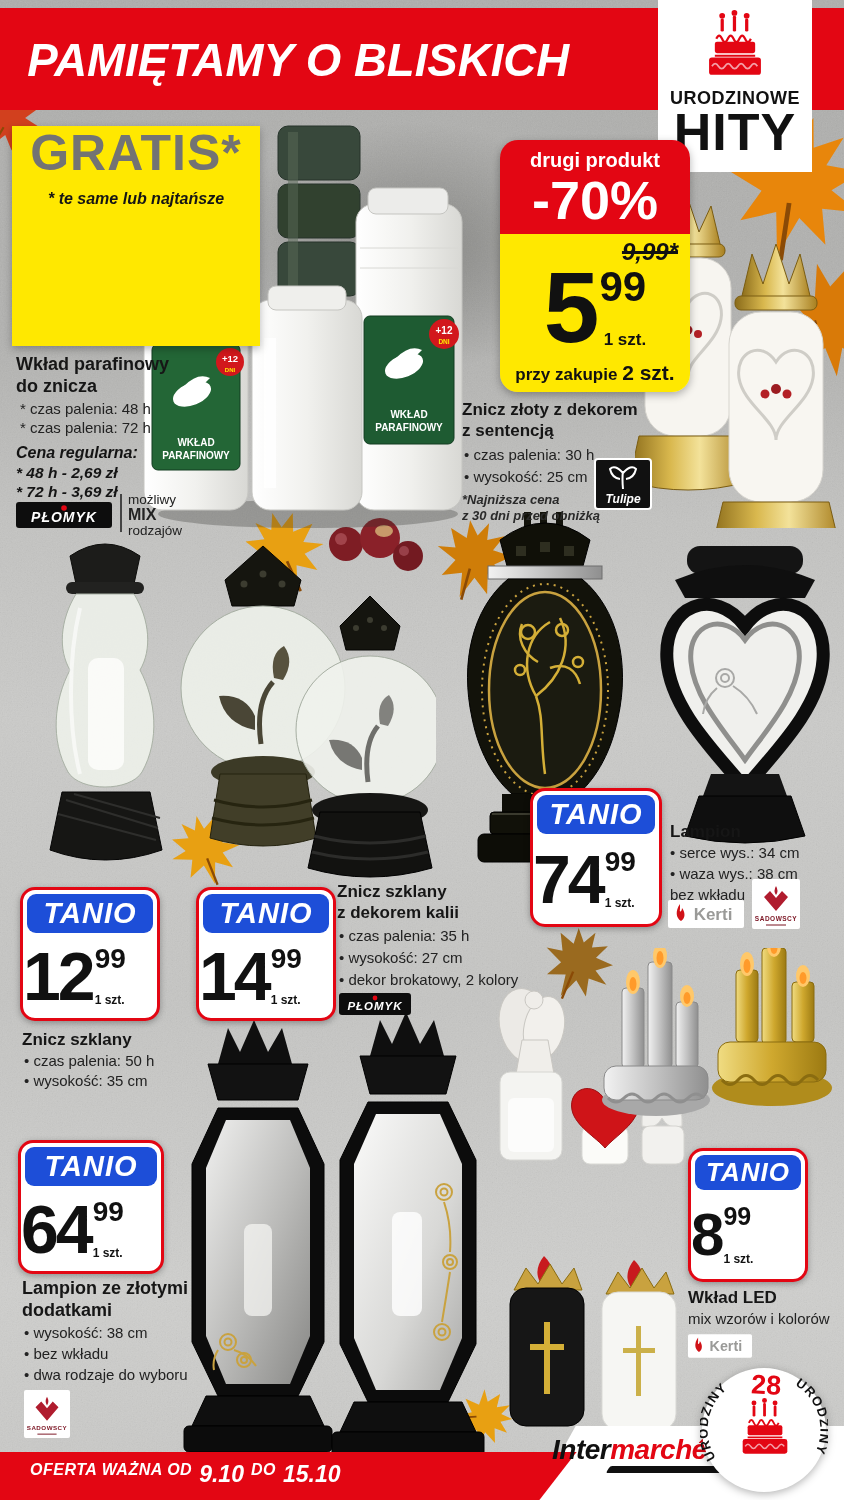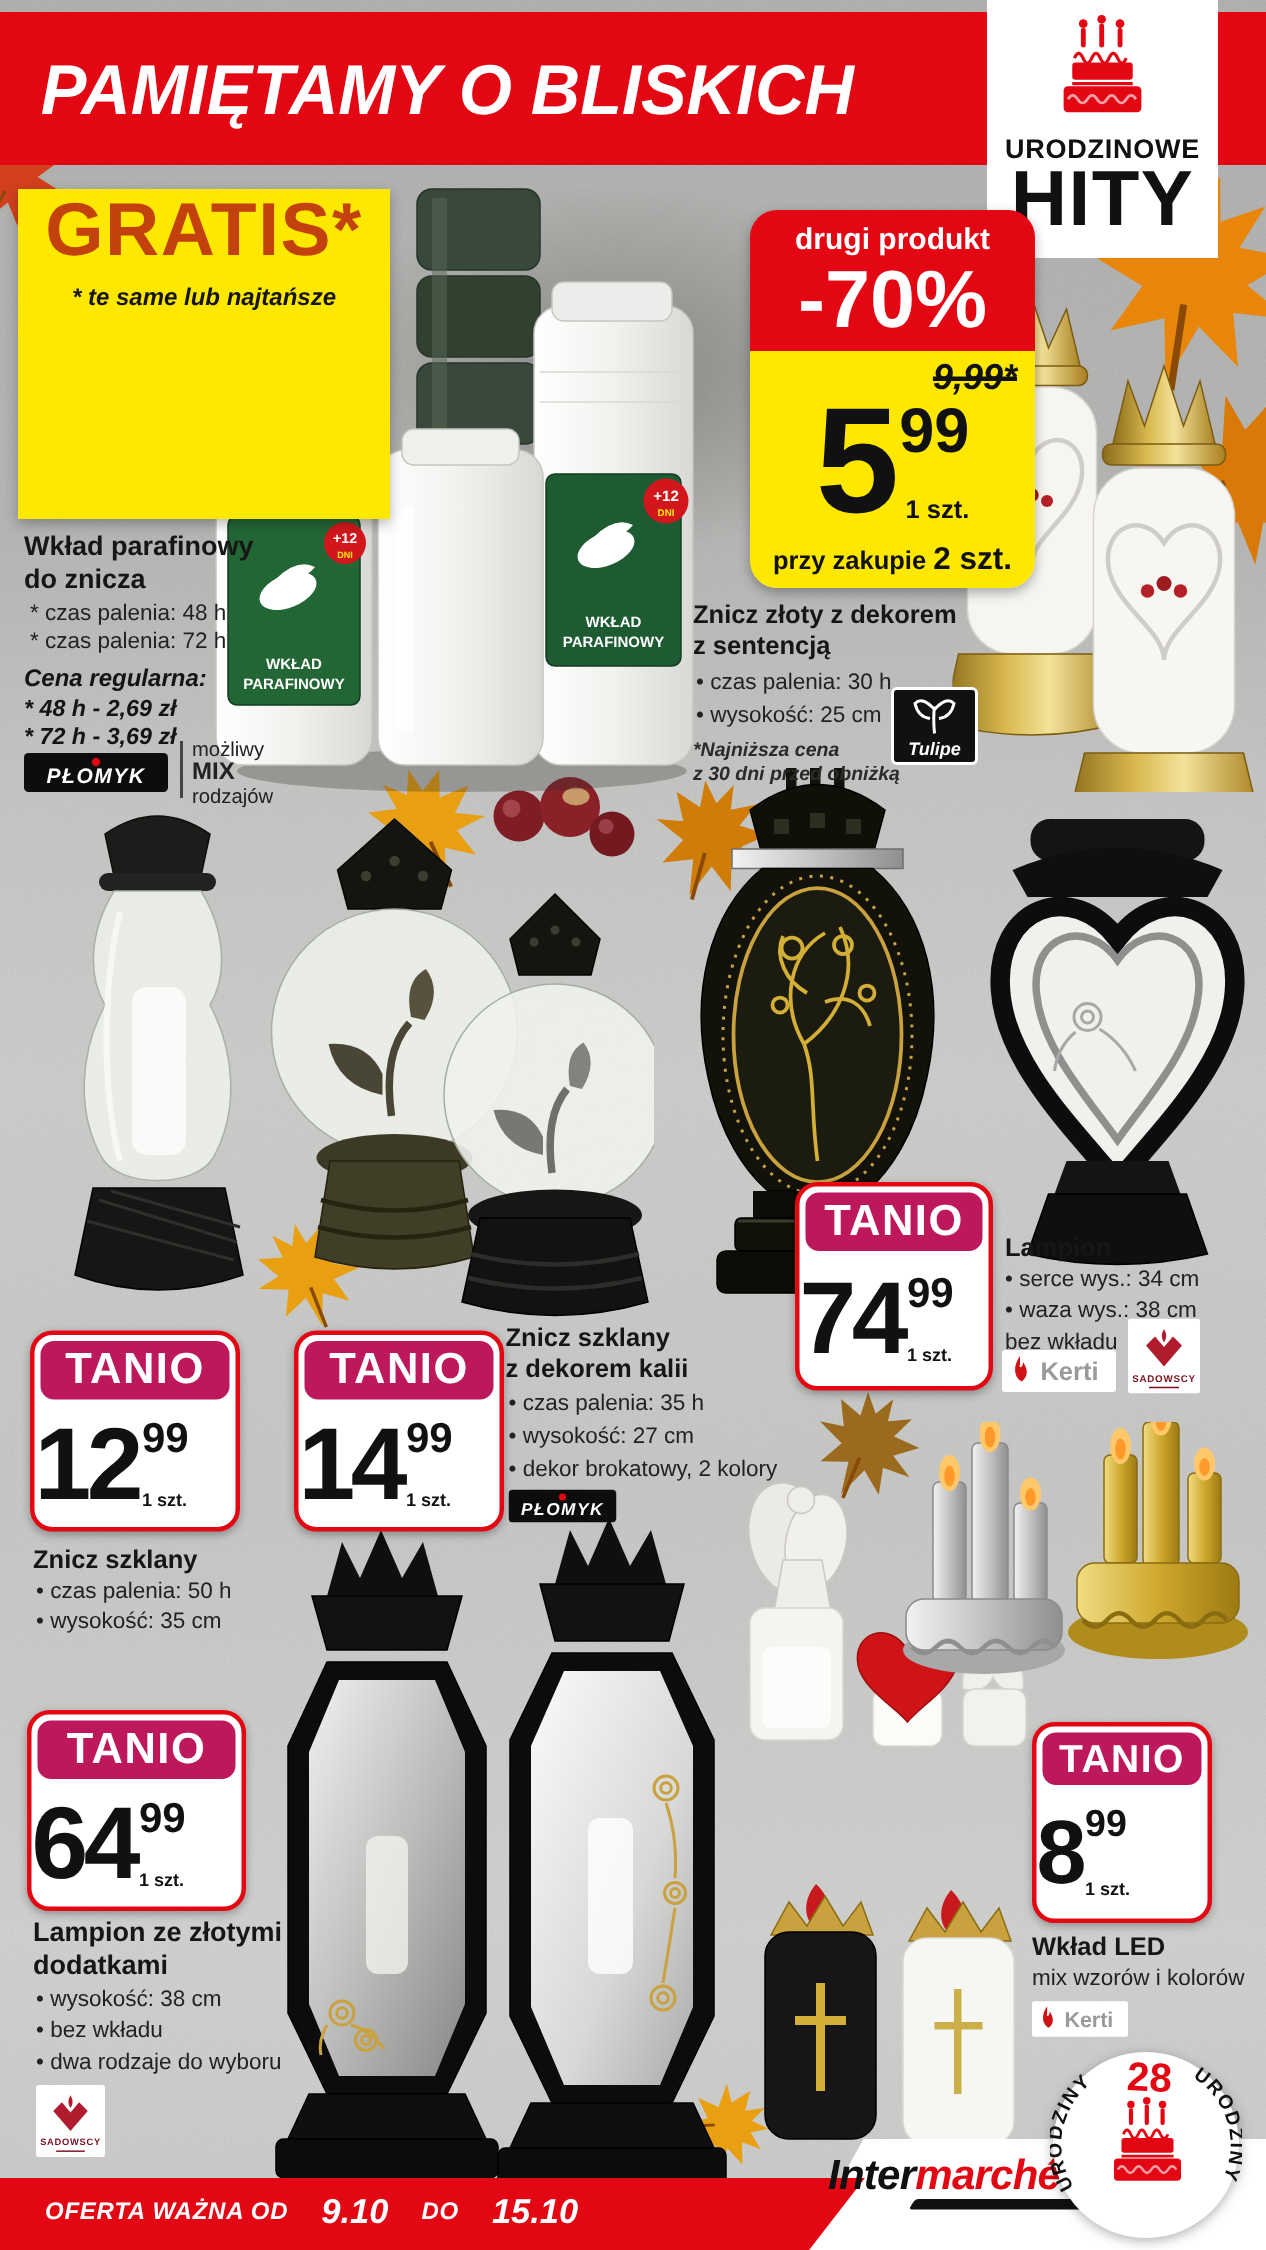--- a/index.html
+++ b/index.html
@@ -9,58 +9,58 @@
   .abs{position:absolute;}
   
   .banner{left:0;top:8px;width:844px;height:102px;background:#e30613;display:flex;align-items:center;}
   .banner-title{color:#fff;font-weight:900;font-style:italic;font-size:47px;letter-spacing:0px;padding-left:28px;transform:scaleX(.97);transform-origin:left;white-space:nowrap;}
   .hity{left:658px;top:0;width:154px;height:172px;background:#fff;text-align:center;}
   .hity-l1{font-size:18px;font-weight:900;color:#111;margin-top:2px;letter-spacing:.5px;}
   .hity-l2{font-size:52px;font-weight:900;color:#111;line-height:.9;letter-spacing:1px;}
   
   .gratis{left:12px;top:126px;width:248px;height:220px;background:#ffe800;text-align:center;box-shadow:0 3px 8px rgba(0,0,0,.28);}
   .g-big{font-size:86px;font-weight:900;color:#e30613;line-height:1;margin-top:12px;letter-spacing:3px;}
-  .g-word{font-size:50px;font-weight:900;color:#c2410c;line-height:1;margin-top:2px;letter-spacing:1px;}
+  .g-word{font-size:50px;font-weight:900;color:#737373;line-height:1;margin-top:2px;letter-spacing:1px;}
   .g-note{font-size:16px;font-weight:700;font-style:italic;color:#151515;margin-top:12px;}
   
   .discount{left:460px;top:140px;width:190px;height:252px;border-radius:18px;overflow:hidden;display:flex;flex-direction:column;box-shadow:0 3px 8px rgba(0,0,0,.3);margin-left:40px;}
   .disc-head{background:#e30613;color:#fff;text-align:center;padding:9px 0 7px;}
   .disc-line1{font-size:20px;font-weight:800;}
   .disc-line2{font-size:54px;font-weight:900;line-height:1;margin-top:1px;}
   .disc-body{background:#ffe800;flex:1;position:relative;padding:4px 12px 0;}
   .disc-old{text-align:right;font-size:24px;font-weight:800;font-style:italic;text-decoration:line-through;text-decoration-thickness:3px;color:#111;}
   .disc-price{display:flex;justify-content:center;margin-top:-4px;}
   .disc-main{font-size:100px;font-weight:900;line-height:.9;letter-spacing:-4px;color:#111;}
   .disc-col{display:flex;flex-direction:column;margin-left:4px;}
   .disc-cents{font-size:42px;font-weight:900;line-height:1;color:#111;margin-top:4px;}
   .disc-unit{font-size:17px;font-weight:800;margin-top:22px;color:#111;text-align:right;}
   .disc-cond{position:absolute;bottom:7px;left:0;right:0;text-align:center;font-size:17px;font-weight:800;color:#111;}
   .disc-qty{font-size:21px;font-weight:900;}
   
   .tanio{background:#fff;border:3px solid #e30613;border-radius:15px;box-shadow:0 2px 6px rgba(0,0,0,.3);display:flex;flex-direction:column;box-sizing:border-box;}
-  .tanio-head{background:#be185d;color:#fff;font-weight:900;text-align:center;border-radius:9px;margin:4px 4px 0;font-size:29px;line-height:1.35;letter-spacing:1px;}
+  .tanio-head{background:#1d4ed8;color:#fff;font-weight:900;text-align:center;border-radius:9px;margin:4px 4px 0;font-size:29px;line-height:1.35;letter-spacing:1px;font-style:italic;}
   .tanio-body{flex:1;display:flex;align-items:center;justify-content:flex-start;}
   .t-main{font-size:68px;font-weight:900;letter-spacing:-3px;line-height:1;color:#111;}
   .t-col{display:flex;flex-direction:column;margin-left:2px;height:62px;}
   .t-cents{font-size:28px;font-weight:900;line-height:1;color:#111;}
   .t-unit{font-size:12px;font-weight:700;color:#111;margin-top:auto;}
   .tanio-sm .tanio-head{font-size:26px;}
   .tanio-sm .t-main{font-size:60px;}
   .tanio-sm .t-cents{font-size:25px;}
   
   .pname{font-weight:800;color:#161616;white-space:nowrap;}
   .spec{color:#222;white-space:nowrap;}
   .legal{font-style:italic;font-weight:600;color:#2a2a2a;white-space:nowrap;}
   .regular{font-weight:800;font-style:italic;color:#141414;white-space:nowrap;}
   .mixnote{color:#222;}
   .divider{background:#444;width:2px;}
   
   .wedge{left:500px;top:1426px;width:344px;height:74px;background:#fff;clip-path:polygon(22% 0,100% 0,100% 100%,10% 100%);}
   .redbar{left:0;top:1452px;width:620px;height:48px;background:#e30613;clip-path:polygon(0 0,93% 0,87% 100%,0 100%);}
-  .validity{left:30px;top:1461px;color:#fff;font-weight:800;font-style:italic;display:flex;align-items:center;gap:22px;}
+  .validity{left:30px;top:1461px;color:#fff;font-weight:800;font-style:italic;display:flex;align-items:flex-start;gap:7px;}
   .v-sm{font-size:16px;letter-spacing:.5px;}
   .v-lg{font-size:23px;}
   .logo{left:552px;top:1434px;width:210px;height:44px;}
   .logo-text{font-size:28px;font-weight:900;font-style:italic;letter-spacing:-.5px;white-space:nowrap;}
   .logo-inter{color:#101010;}
   .logo-marche{color:#e30613;}
   .logo-swoosh{position:absolute;left:56px;top:32px;width:126px;height:7px;background:#101010;transform:skewX(-32deg);border-radius:2px;}
 </style>
 </head>
 <body>

